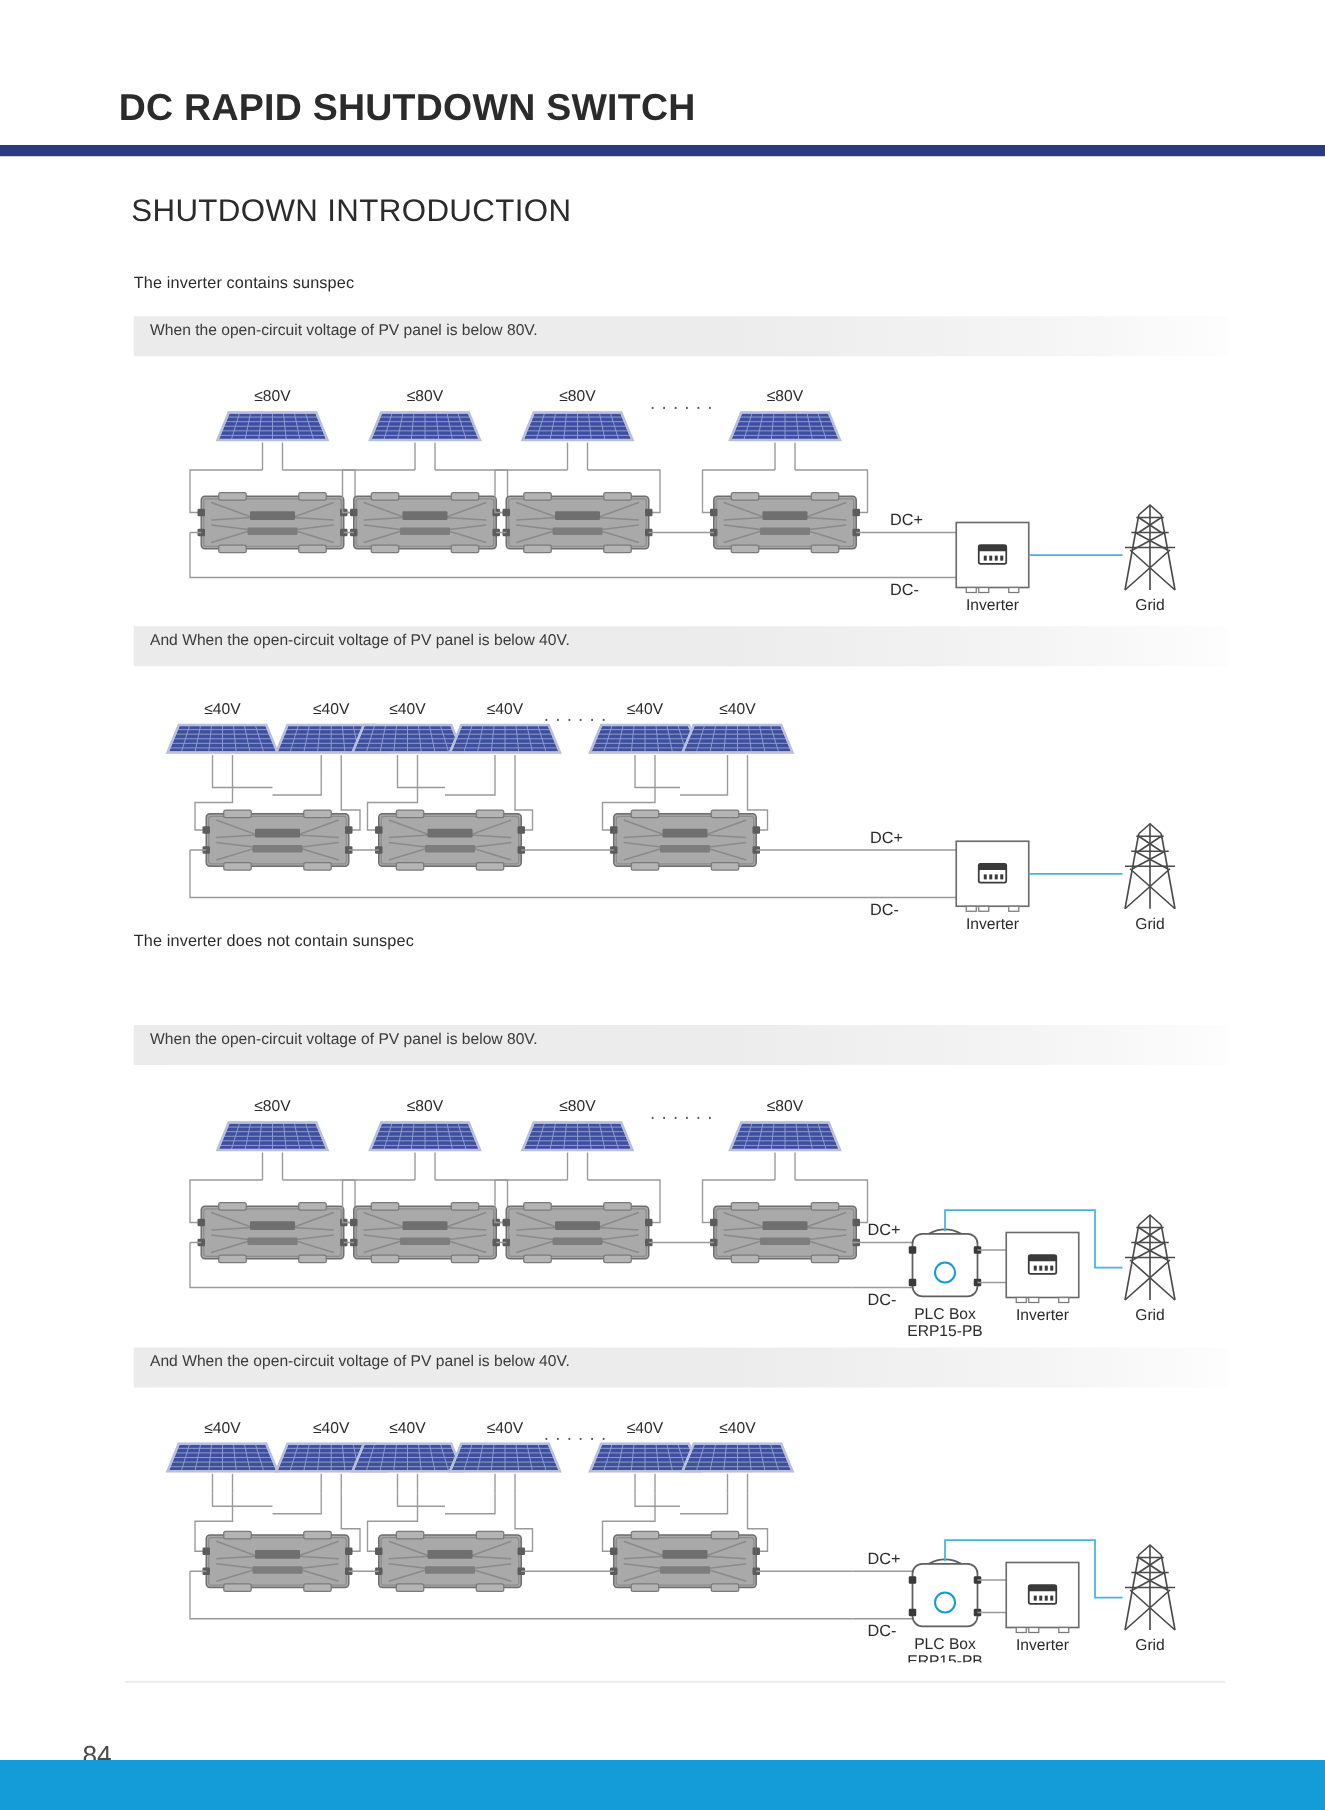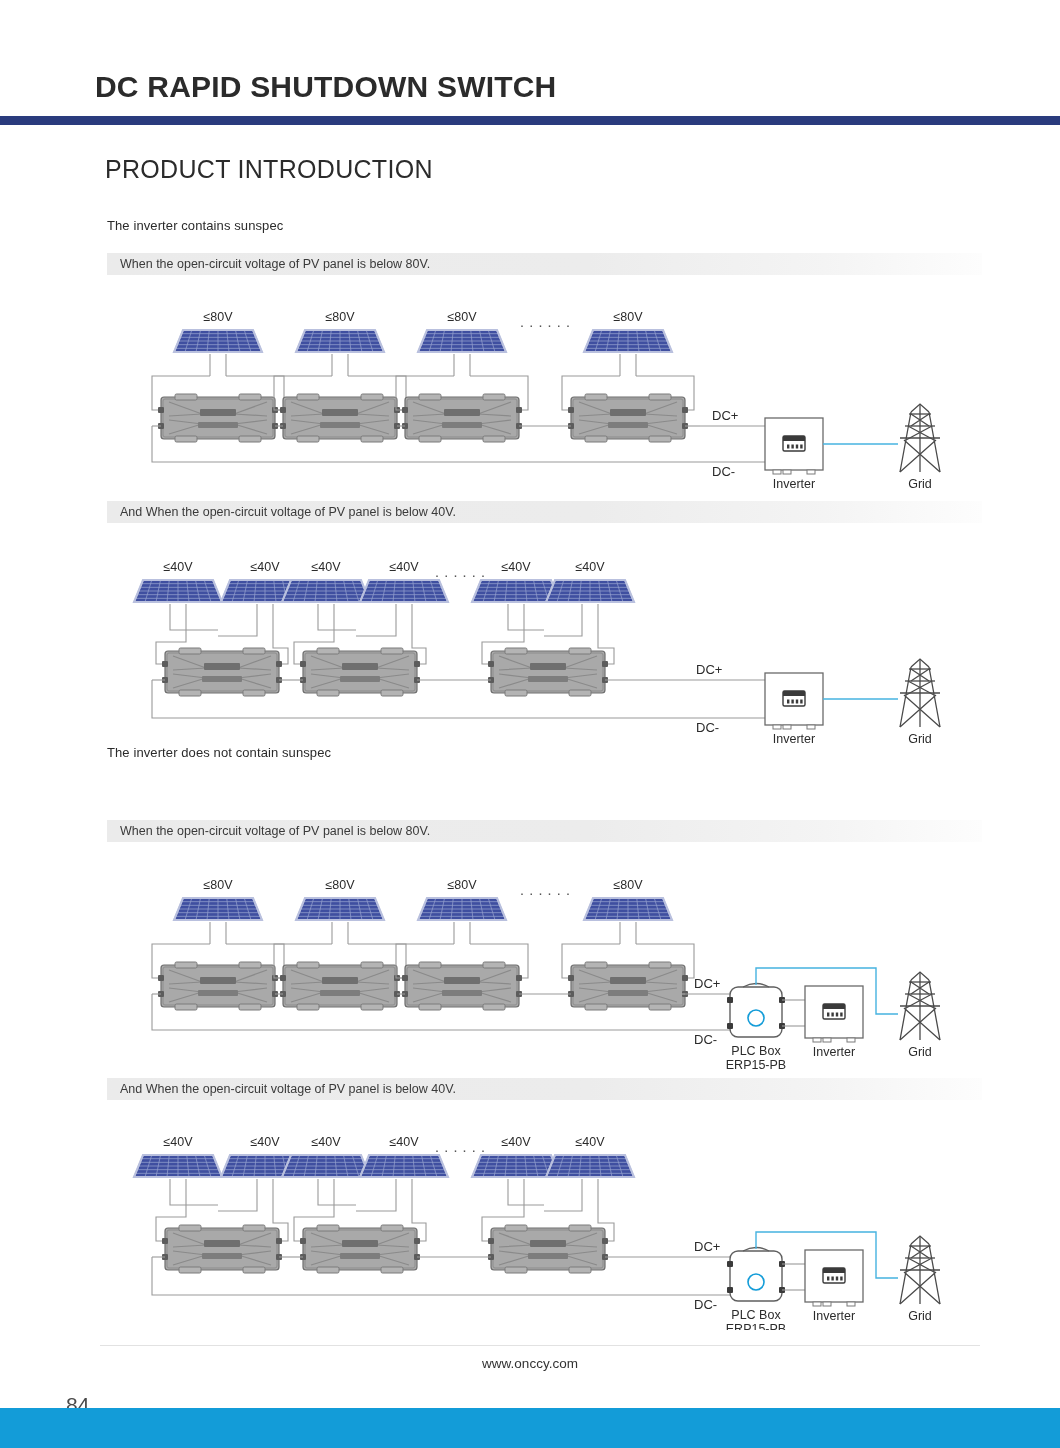--- a/index.html
+++ b/index.html
@@ -29,21 +29,21 @@
     position:absolute;left:105px;top:155px;
     font-size:25px;font-weight:400;color:#2b2b2b;letter-spacing:.3px;
   }
 
   .sub-head{
     position:absolute;left:107px;
     font-size:13px;font-weight:400;color:#2b2b2b;letter-spacing:.1px;
   }
 
   .cap-bar{
-    position:absolute;left:107px;width:875px;height:22px;
+    position:absolute;left:107px;width:875px;height:32px;
     background:linear-gradient(to right,#ebebeb 0%,#ececec 55%,#f4f4f4 82%,#fdfdfd 100%);
   }
   .cap-bar span{
     position:absolute;left:13px;top:4px;
     font-size:12.5px;color:#3a3a3a;white-space:nowrap;
   }
 
   .diagram{position:absolute;left:0;text-decoration:underline;}
   .diagram svg{display:block;}
 
@@ -66,21 +66,21 @@
 </style>
 </head>
 <body>
 
 <div class="page">
 
   <div class="doc-title">DC RAPID SHUTDOWN SWITCH</div>
   <div class="header-rule-thin"></div>
   <div class="header-rule"></div>
 
-  <div class="section-title">PRODUCT INTRODUCTION</div>
+  <div class="section-title">SHUTDOWN INTRODUCTION</div>
 
   <div class="sub-head" style="top:218px">The inverter contains sunspec</div>
 
   <div class="cap-bar" style="top:253px">
     <span>When the open-circuit voltage of PV panel is below 80V.</span>
   </div>
 
   <div class="diagram" style="top:290px">
     <svg width="1060" height="205" viewBox="0 0 1060 205">
       <g class="d1">
@@ -962,16 +962,15 @@
             <path d="M908,143 L934,157 M932,143 L906,157" style="stroke:#4a4a4a;stroke-width:1.3;fill:none"></path>
             <path d="M904,157 L940,189 M936,157 L900,189" style="stroke:#4a4a4a;stroke-width:1.3;fill:none"></path>
           </g>
           <text x="920" y="205" font-size="12.5" text-anchor="middle" font-family="&quot;Liberation Sans&quot;, sans-serif" fill="#2b2b2b">Grid</text>
         </g>
     </svg>
   </div>
 
   <div class="foot-rule"></div>
   <div class="page-num">84</div>
-  <div class="foot-url">www.onccy.com</div>
   <div class="bottom-bar"></div>
 
 </div>
 
 </body></html>

